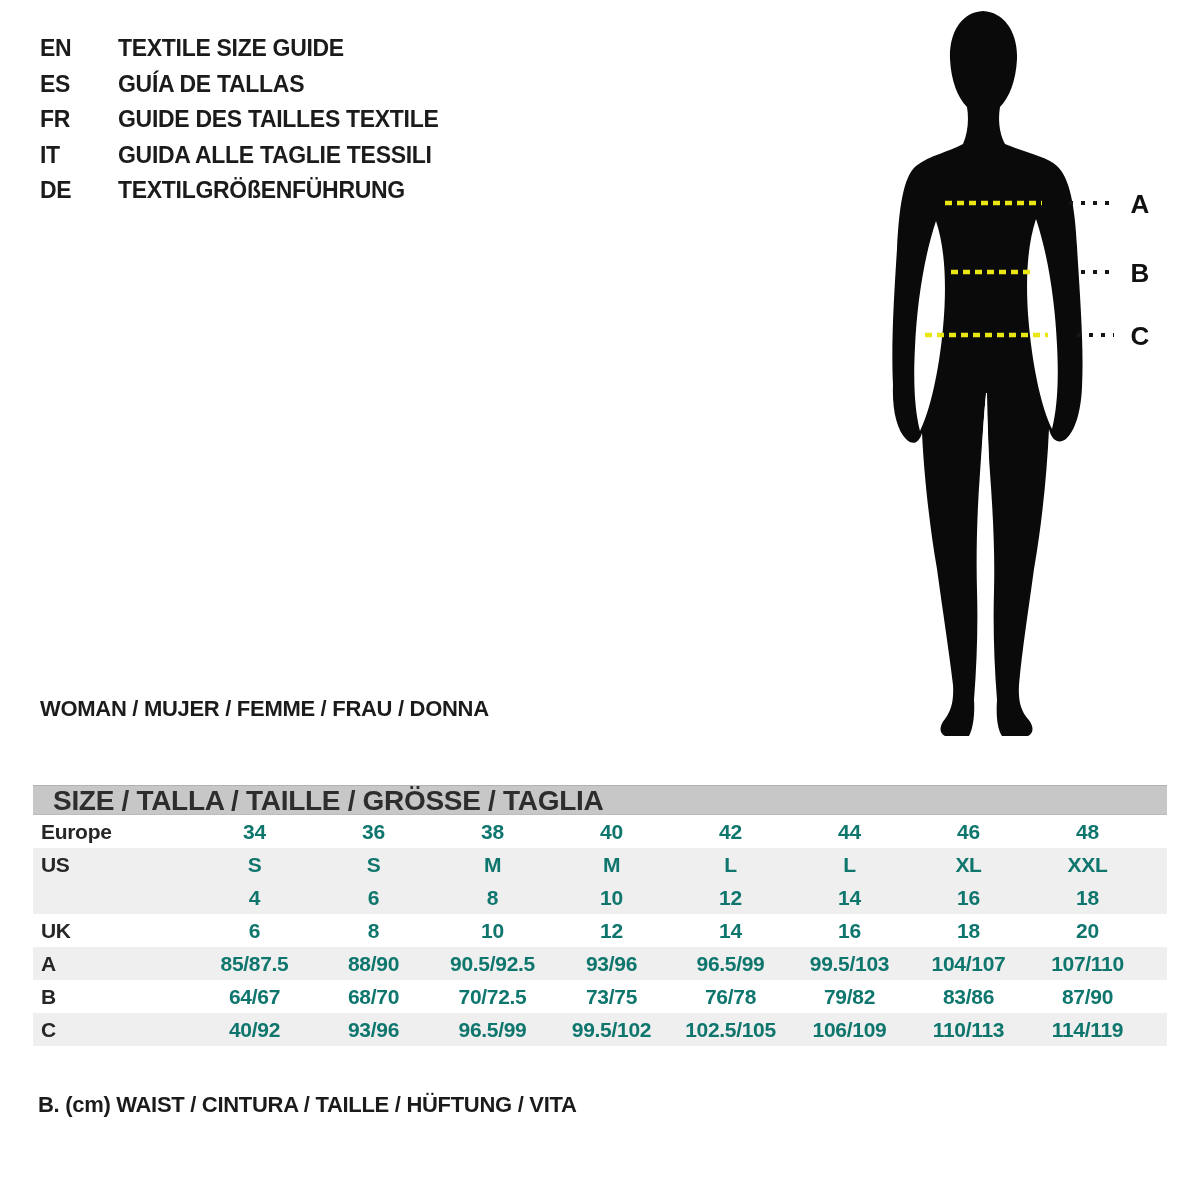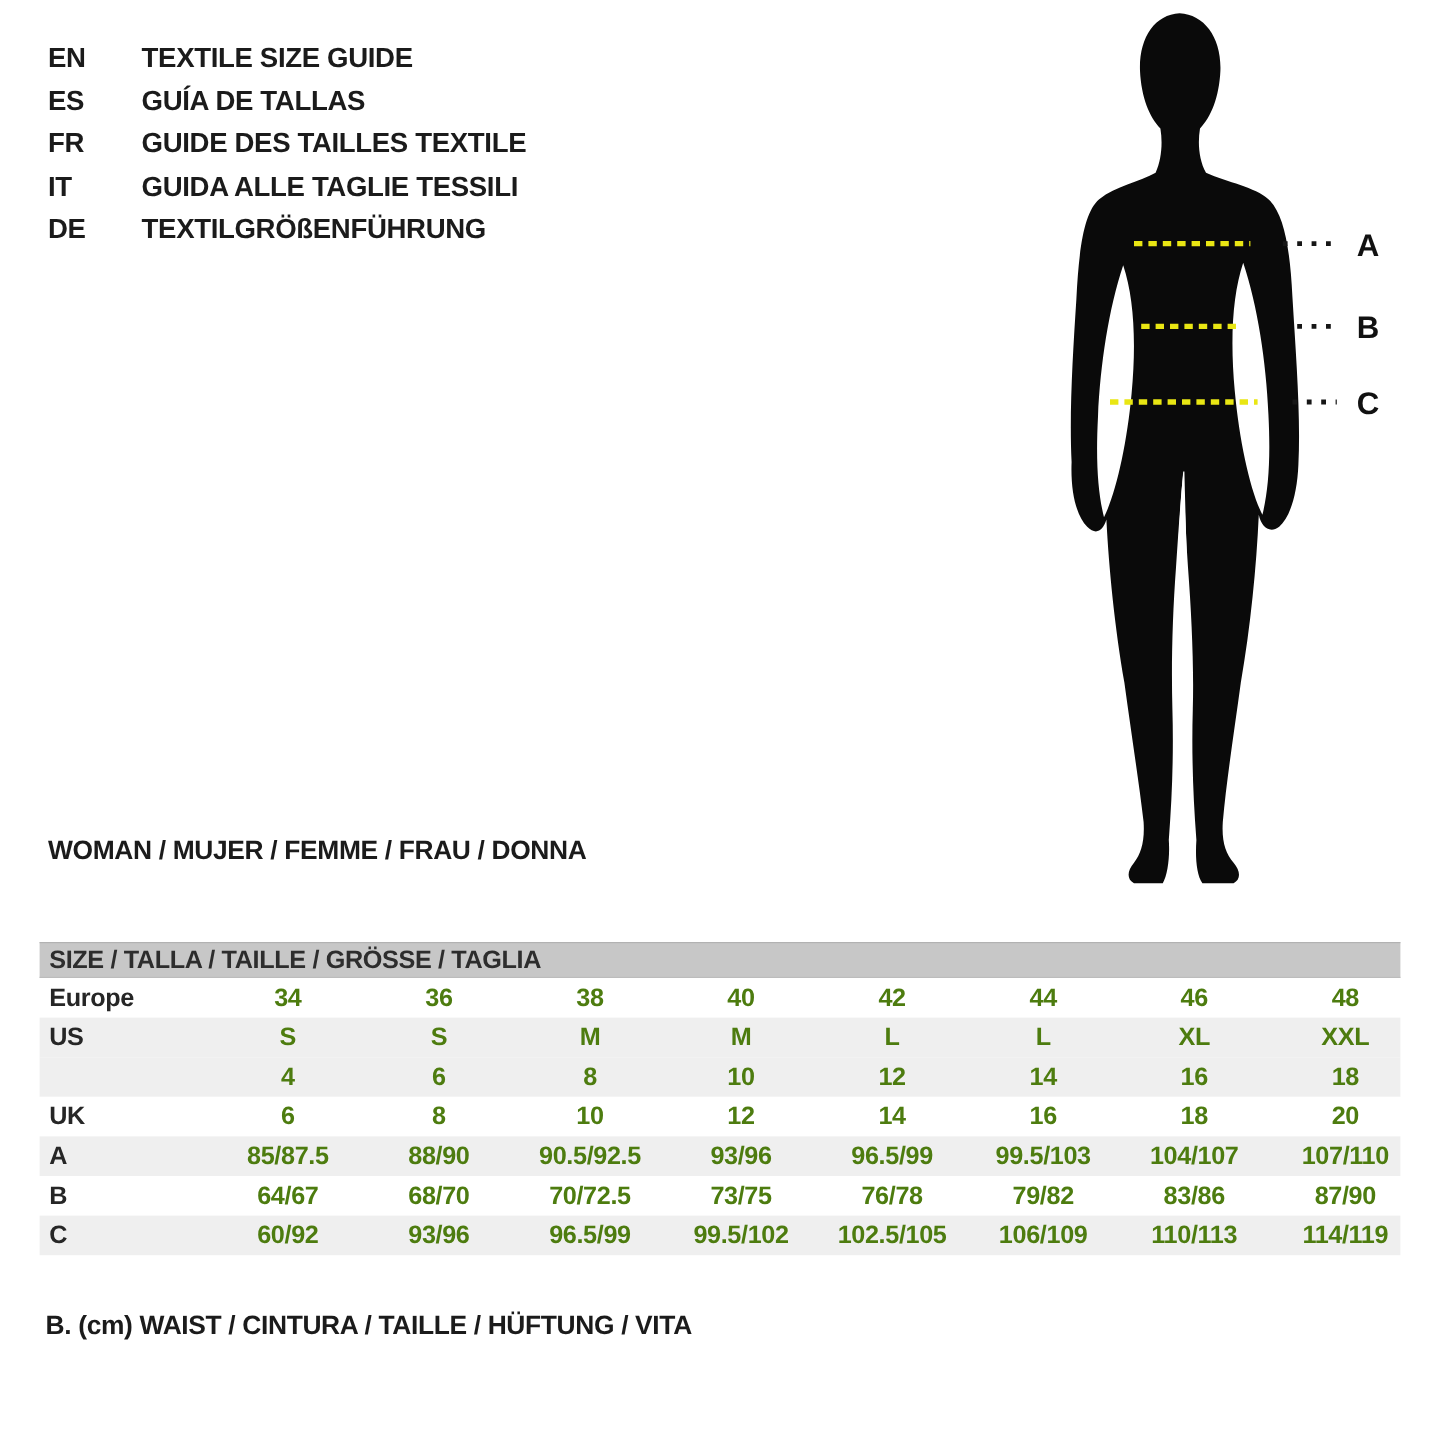--- a/index.html
+++ b/index.html
@@ -36,33 +36,33 @@
   .category-line {
     position: absolute; left: 40px; top: 696px;
     font-size: 22px; font-weight: bold; letter-spacing: -0.3px; white-space: nowrap;
   }
 
   
   .size-table { position: absolute; left: 33px; top: 785px; width: 1134px; }
   .thead {
     height: 30px; line-height: 30px; background: #c7c7c7;
     border-top: 1px solid #b2b2b2; border-bottom: 1px solid #bcbcbc;
-    padding-left: 8px; font-size: 21px; font-weight: bold; color: #2d2d2d;
+    padding-left: 20px; font-size: 28px; font-weight: bold; color: #2d2d2d;
     letter-spacing: -0.3px; white-space: nowrap;
   }
-  .trow { display: flex; height: 33px; line-height: 33px; gap: 34px; }
+  .trow { display: flex; height: 33px; line-height: 33px; }
   .trow.w { background: #ffffff; }
   .trow.g { background: #efefef; }
   .rlabel {
     width: 162px; padding-left: 8px; font-size: 21px; font-weight: bold;
     letter-spacing: -0.3px; color: #262626;
   }
   .cell {
     width: 119px; text-align: center; font-size: 21px; font-weight: bold;
-    letter-spacing: -0.3px; color: #4d7c0f; white-space: nowrap;
+    letter-spacing: -0.3px; color: #0f766e; white-space: nowrap;
   }
 
   
   .legend { position: absolute; left: 38px; top: 1088px; }
   .legend-item {
     font-size: 22px; font-weight: bold; letter-spacing: -0.3px;
     line-height: 34px; white-space: nowrap;
   }
 </style>
 </head>
@@ -237,21 +237,21 @@
     <div class="cell">70/72.5</div>
     <div class="cell">73/75</div>
     <div class="cell">76/78</div>
     <div class="cell">79/82</div>
     <div class="cell">83/86</div>
     <div class="cell">87/90</div>
   </div>
 
   <div class="trow g">
     <div class="rlabel">C</div>
-    <div class="cell">60/92</div>
+    <div class="cell">40/92</div>
     <div class="cell">93/96</div>
     <div class="cell">96.5/99</div>
     <div class="cell">99.5/102</div>
     <div class="cell">102.5/105</div>
     <div class="cell">106/109</div>
     <div class="cell">110/113</div>
     <div class="cell">114/119</div>
   </div>
 </div>
 

